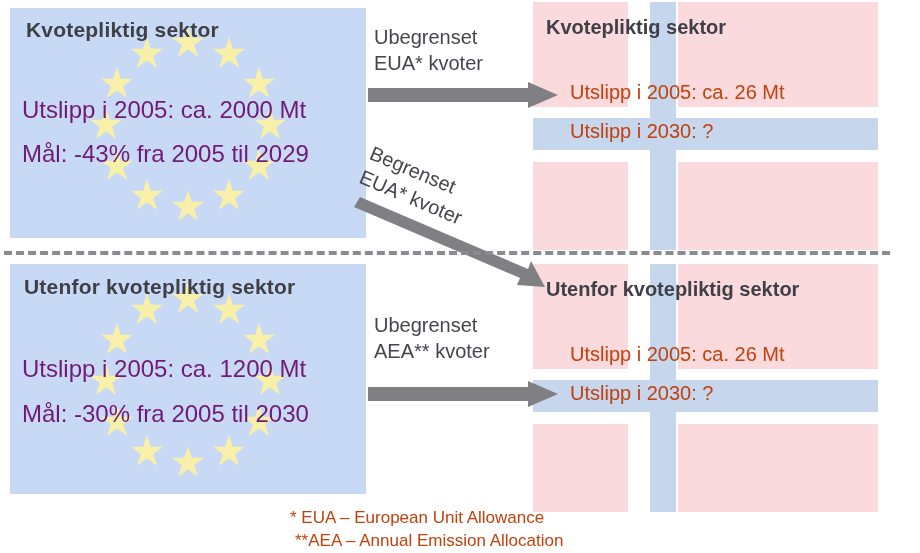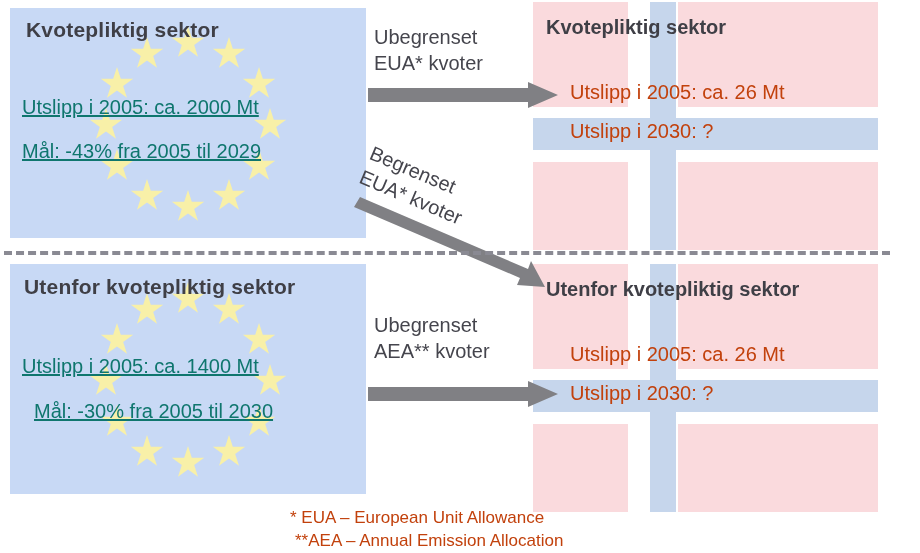--- a/index.html
+++ b/index.html
@@ -30,24 +30,23 @@
   .eu-title {
     position: absolute;
     font-weight: bold;
     font-size: 21px;
     color: #3f3f46;
     letter-spacing: 0.2px;
     white-space: nowrap;
   }
   .eu-line {
     position: absolute;
-    font-size: 20px;
-    color: #0f766e;
-    white-space: nowrap;
-    text-decoration: underline;
+    font-size: 24px;
+    color: #701a75;
+    white-space: nowrap;
   }
 
   
   .flag {
     position: absolute;
     pointer-events: none;
   }
   .flag-cell {
     position: absolute;
     background: #fadadd;
@@ -136,22 +135,22 @@
         <path d="M219.00,171.01 L222.82,182.76 L235.17,182.76 L225.18,190.02 L228.99,201.77 L219.00,194.51 L209.01,201.77 L212.82,190.02 L202.83,182.76 L215.18,182.76 Z" fill="#f8f0a8"></path>
         <path d="M178.00,182.00 L181.82,193.75 L194.17,193.75 L184.18,201.01 L187.99,212.75 L178.00,205.49 L168.01,212.75 L171.82,201.01 L161.83,193.75 L174.18,193.75 Z" fill="#f8f0a8"></path>
         <path d="M137.00,171.01 L140.82,182.76 L153.17,182.76 L143.18,190.02 L146.99,201.77 L137.00,194.51 L127.01,201.77 L130.82,190.02 L120.83,182.76 L133.18,182.76 Z" fill="#f8f0a8"></path>
         <path d="M106.99,141.00 L110.80,152.75 L123.15,152.75 L113.16,160.01 L116.98,171.75 L106.99,164.49 L96.99,171.75 L100.81,160.01 L90.82,152.75 L103.17,152.75 Z" fill="#f8f0a8"></path>
         <path d="M96.00,100.00 L99.82,111.75 L112.17,111.75 L102.18,119.01 L105.99,130.75 L96.00,123.49 L86.01,130.75 L89.82,119.01 L79.83,111.75 L92.18,111.75 Z" fill="#f8f0a8"></path>
         <path d="M106.99,59.00 L110.80,70.75 L123.15,70.75 L113.16,78.01 L116.98,89.75 L106.99,82.49 L96.99,89.75 L100.81,78.01 L90.82,70.75 L103.17,70.75 Z" fill="#f8f0a8"></path>
         <path d="M137.00,28.99 L140.82,40.73 L153.17,40.73 L143.18,47.99 L146.99,59.74 L137.00,52.48 L127.01,59.74 L130.82,47.99 L120.83,40.73 L133.18,40.73 Z" fill="#f8f0a8"></path>
       </svg>
   </div>
   <div class="eu-title" style="left:24px; top:275px;">Utenfor kvotepliktig sektor</div>
-  <div class="eu-line" style="left:22px; top:355px;">Utslipp i 2005: ca. 1400 Mt</div>
-  <div class="eu-line" style="left:22px; top:400px;margin-left:12px;">Mål: -30% fra 2005 til 2030</div>
+  <div class="eu-line" style="left:22px; top:355px;">Utslipp i 2005: ca. 1200 Mt</div>
+  <div class="eu-line" style="left:22px; top:400px;">Mål: -30% fra 2005 til 2030</div>
 
   <div class="flag" style="left:533px; top:2px; width:345px; height:248px;">
     <div class="flag-cell" style="left:0px; top:0px; width:95px; height:105px;"></div>
     <div class="flag-cell" style="left:145px; top:0px; width:200px; height:105px;"></div>
     <div class="flag-cell" style="left:0px; top:160px; width:95px; height:88px;"></div>
     <div class="flag-cell" style="left:145px; top:160px; width:200px; height:88px;"></div>
     <div class="flag-vstripe" style="left:117px; top:0px; width:26px; height:248px;"></div>
     <div class="flag-hstripe" style="left:0px; top:116px; width:345px; height:32px;"></div>
   </div>
   <div class="no-title" style="left:546px; top:16px;">Kvotepliktig sektor</div>

